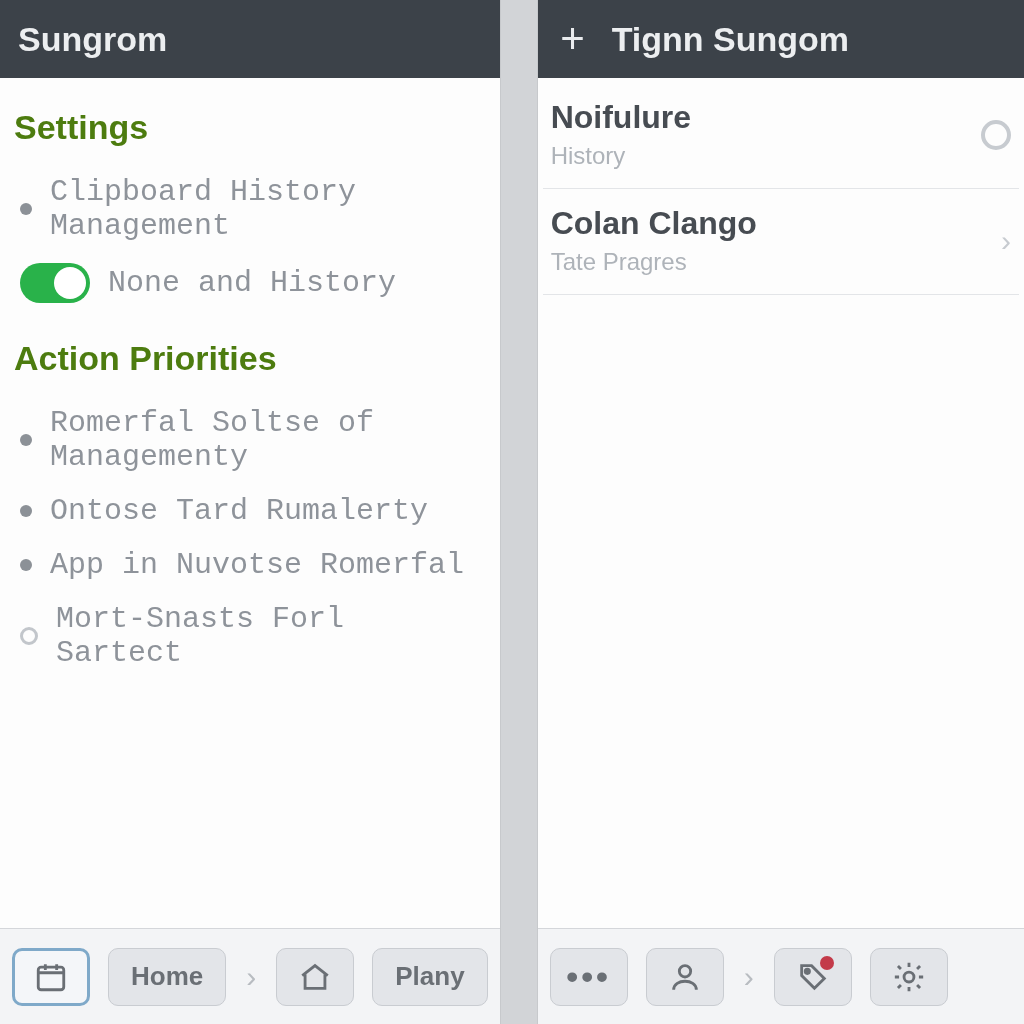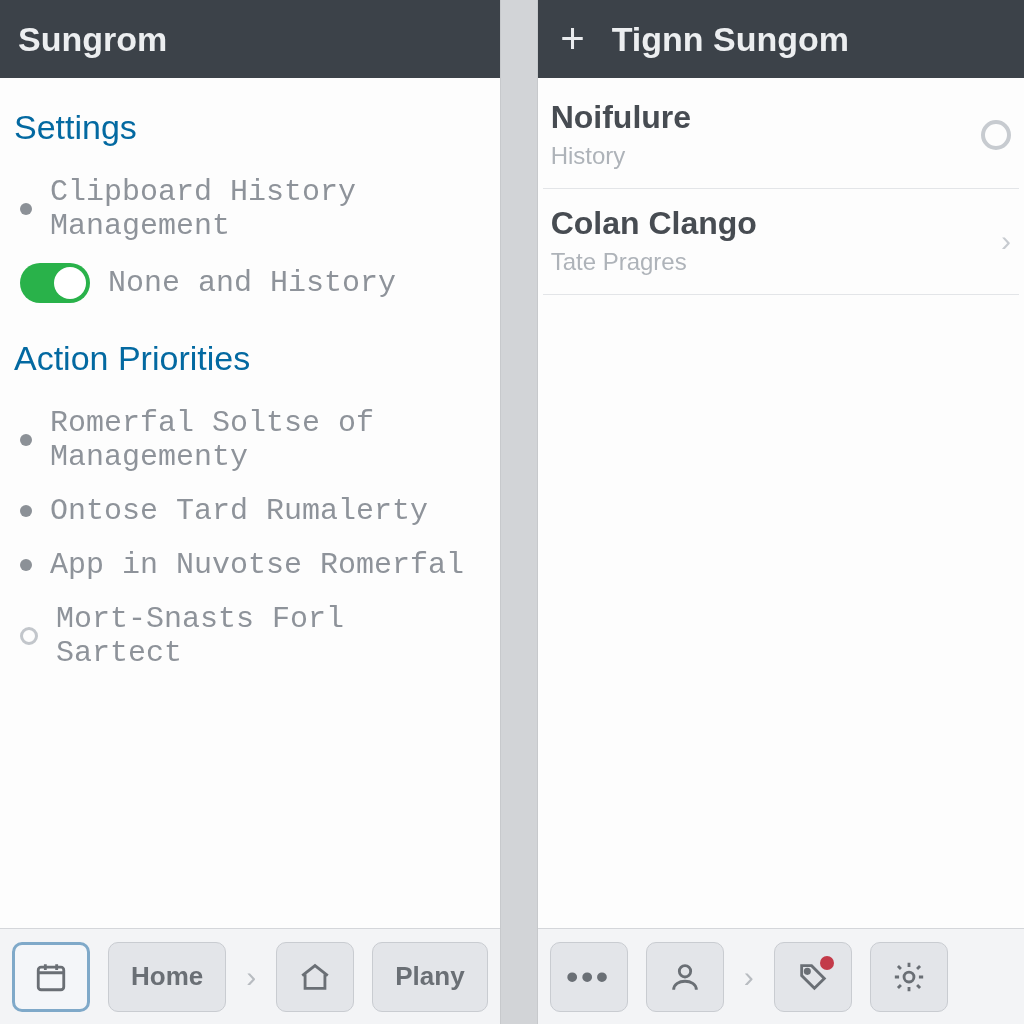--- a/index.html
+++ b/index.html
@@ -7,38 +7,38 @@
   .stage { width:1024px; height:1024px; display:flex; gap:36px; background:#d2d4d7; }
   .pane { flex:1; background:#fdfdfd; display:flex; flex-direction:column; position:relative; border-left:1px solid #c7c9cc; border-right:1px solid #c7c9cc;}
   .pane-left{border-left:none;}
   .pane-right{border-right:none;}
 
   .header { height:78px; background:#3c4249; color:#fff; display:flex; align-items:center; padding:0 18px; gap:22px; font-size:34px; font-weight:700;}
   .header .title{ color:#eceef0; }
   .plus-icon{ width:34px;height:34px; display:flex;align-items:center;justify-content:center; color:#e9ebee; font-size:42px; line-height:1; font-weight:400;}
 
   .body { flex:1; overflow:auto; padding:26px 14px 0 14px; color:#565b60; }
-  .section-h { font-size:34px; font-weight:400; color:#0369a1; margin:4px 0 18px 0;}
+  .section-h { font-size:34px; font-weight:700; color:#4d7c0f; margin:4px 0 18px 0;}
   .row { display:flex; align-items:center; gap:18px; padding:10px 6px; font-size:30px; color:#8e939a;font-family:Liberation Mono, monospace;}
   .row .bullet{ width:12px;height:12px;border-radius:50%; background:#8c9197; flex:0 0 12px;}
   .row .bullet.open{ background:transparent; border:3px solid #c2c6cb; width:18px;height:18px; flex:0 0 18px;}
   .toggle{ width:70px;height:40px;border-radius:20px;background:#29b24a; position:relative; flex:0 0 70px;}
   .toggle .knob{ width:32px;height:32px;border-radius:50%;background:#fff; position:absolute; top:4px; right:4px;}
 
   .list{ padding:5px;}
   .list-item{ border-bottom:1px solid #e3e5e8; padding:16px 8px 18px 8px; display:flex; align-items:center; justify-content:space-between;}
   .list-item .txt{}
   .li-title{ font-size:32px; font-weight:800; color:#474c52;}
   .li-sub{ font-size:24px; color:#aeb3b9; margin-top:6px;}
   .li-right{ display:flex; align-items:center; gap:14px; color:#b9bdc2;}
   .ring{ width:30px;height:30px;border-radius:50%; border:4px solid #c7cbd0;}
   .chev{ font-size:30px; color:#c7cbd0;}
 
   .footer{ height:96px; background:#f3f4f6; border-top:1px solid #d4d6da; display:flex; align-items:center; padding:0 12px; gap:18px;}
-  .fbtn{ height:70px; background:#e3e5e9; border:1px solid #c9ccd1; border-radius:10px; display:flex; align-items:center; justify-content:center; color:#6a6f75; font-size:26px; font-weight:700; padding:0 22px;}
+  .fbtn{ height:58px; background:#e3e5e9; border:1px solid #c9ccd1; border-radius:10px; display:flex; align-items:center; justify-content:center; color:#6a6f75; font-size:26px; font-weight:700; padding:0 22px;}
   .fbtn.iconic{ width:78px; padding:0;}
   .fbtn.selected{ background:#f4f6f9; border:3px solid #7fa9c9;}
   .fsep{ color:#b8bcc1; font-size:30px; padding:0 2px;}
   .badge-dot{ position:relative;}
   .badge-dot::after{ content:""; position:absolute; top:-4px; right:-4px; width:14px;height:14px;border-radius:50%; background:#c33a49;}
 
   svg{display:block;}
 </style>
 </head>
 <body>

